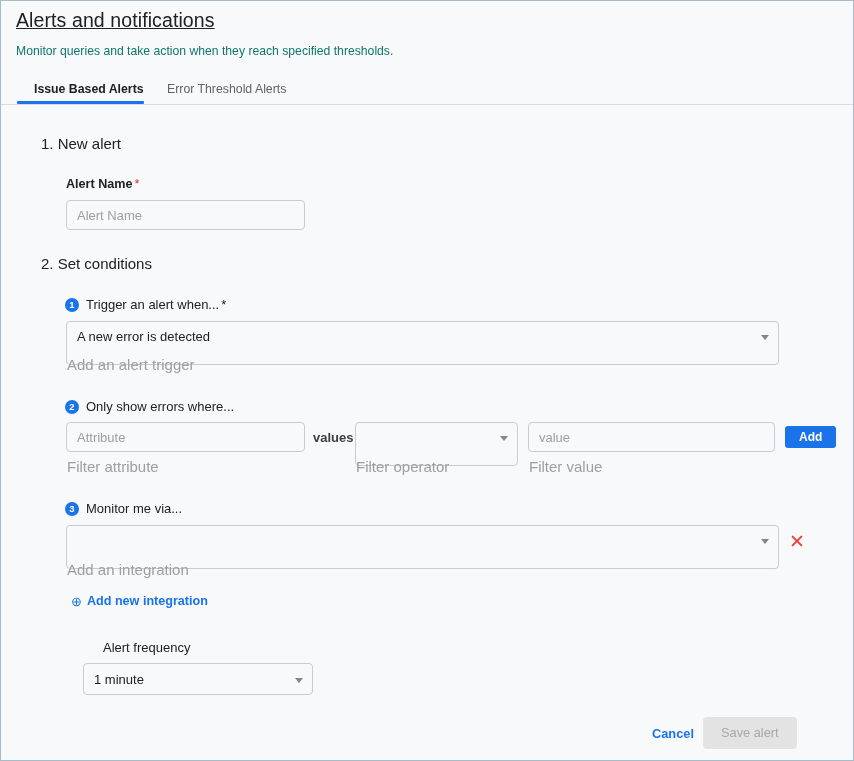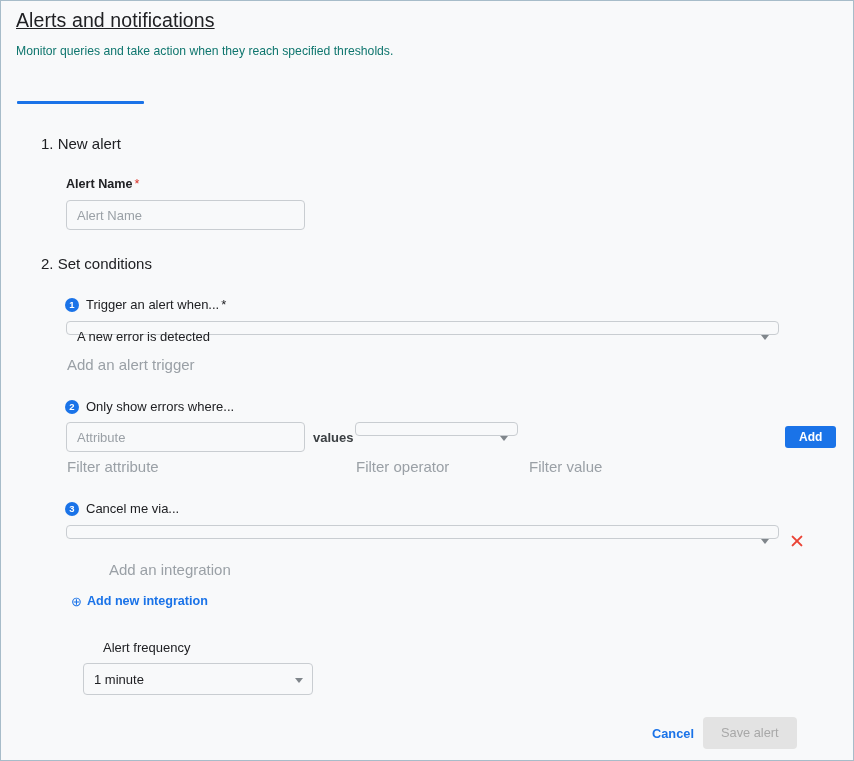--- a/index.html
+++ b/index.html
@@ -108,21 +108,21 @@
     background: #f8f9fa;
     border: 1px solid #c9cdd1;
     border-radius: 4px;
     outline: none;
   }
   .text-input::placeholder { color: #9aa0a6; }
 
   
   .select-box {
     position: absolute;
-    height: 14px;
+    height: 44px;
     background: #f8f9fa;
     border: 1px solid #c9cdd1;
     border-radius: 4px;
     cursor: pointer;
   }
   .select-value {
     position: absolute;
     left: 10px;
     top: 0;
     height: 30px;
@@ -255,20 +255,24 @@
   }
 </style>
 </head>
 <body>
 
 <div class="page">
 
   <div class="page-title">Alerts and notifications</div>
   <div class="page-subtitle">Monitor queries and take action when they reach specified thresholds.</div>
 
+  <div class="tabbar">
+    <div class="tab tab-0 active">Issue Based Alerts</div>
+    <div class="tab tab-1">Error Threshold Alerts</div>
+  </div>
   <div class="tab-underline"></div>
 
   <div class="section-heading" id="sec-new-alert">1. New alert</div>
 
   <div class="field-label" style="left:65px; top:176px;">
     <span>Alert Name</span><span class="req-star">*</span>
   </div>
 
   <input class="text-input" style="left: 65px; top: 199px; width: 239px;" type="text" placeholder="Alert Name">
 
@@ -295,41 +299,42 @@
   <div class="helper" style="left:66px; top:457px;">Filter attribute</div>
 
   <div class="values-label" style="left:312px; top:429px;">values</div>
 
   <div class="select-box" style="left:354px; top:421px; width:163px;">
     <span class="select-value"></span>
     <span class="select-arrow"></span>
   </div>
   <div class="helper" style="left:355px; top:457px;">Filter operator</div>
 
+  <input class="text-input" style="left: 527px; top: 421px; width: 247px;" type="text" placeholder="value">
   <div class="helper" style="left:528px; top:457px;text-align:center;">Filter value</div>
 
   <button class="btn-add" style="left:784px; top:425px;">Add</button>
 
   <div class="step-row" style="left:64px; top:500px;">
     <span class="step-badge">3</span>
-    <span class="step-text">Cancel me via...</span>
+    <span class="step-text">Monitor me via...</span>
   </div>
 
   <div class="select-box" style="left:65px; top:524px; width:713px;">
     <span class="select-value"></span>
     <span class="select-arrow"></span>
   </div>
 
   <div class="delete-icon" style="left:788px; top:532px;">
     <svg width="16" height="16" viewBox="0 0 16 16" aria-hidden="true">
       <path d="M3.6 3.6 L12.4 12.4 M12.4 3.6 L3.6 12.4" stroke="#ea4335" stroke-width="2" stroke-linecap="round"></path>
     </svg>
   </div>
 
-  <div class="helper" style="left:66px; top:560px;margin-left:42px;">Add an integration</div>
+  <div class="helper" style="left:66px; top:560px;">Add an integration</div>
 
   <div class="link-add-integration" style="left:70px; top:593px;">
     <span class="plus-circle">⊕</span>
     <span>Add new integration</span>
   </div>
 
   <div class="field-label" style="left:65px; top:639px; font-weight:400; font-size:13px;margin-left:37px;">Alert frequency</div>
 
   <div class="select-box" style="left:82px; top:662px; width:230px; height:32px;">
     <span class="select-value" style="height:32px; line-height:32px;">1 minute</span>

